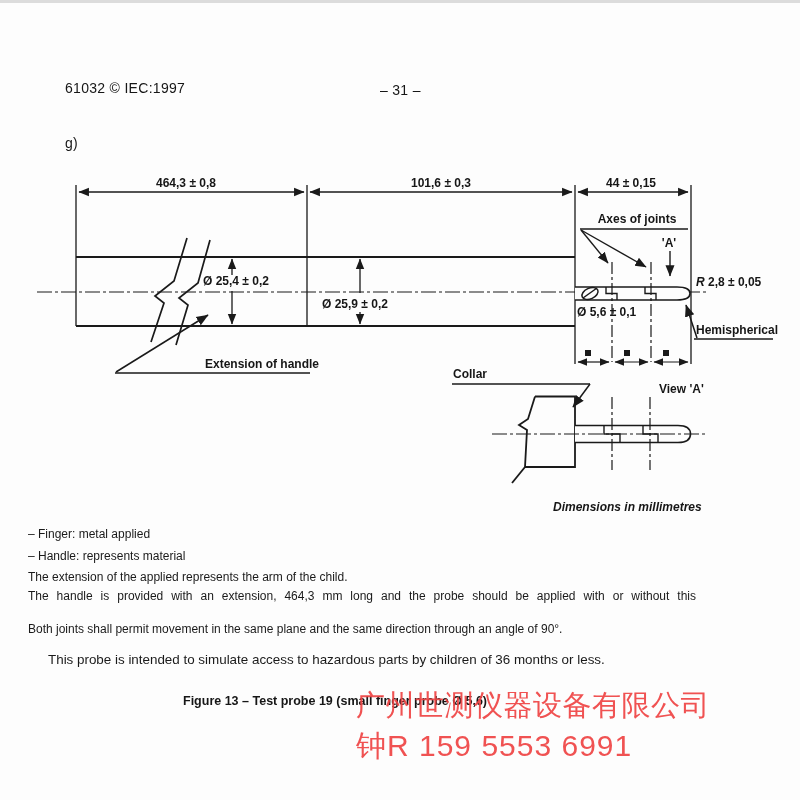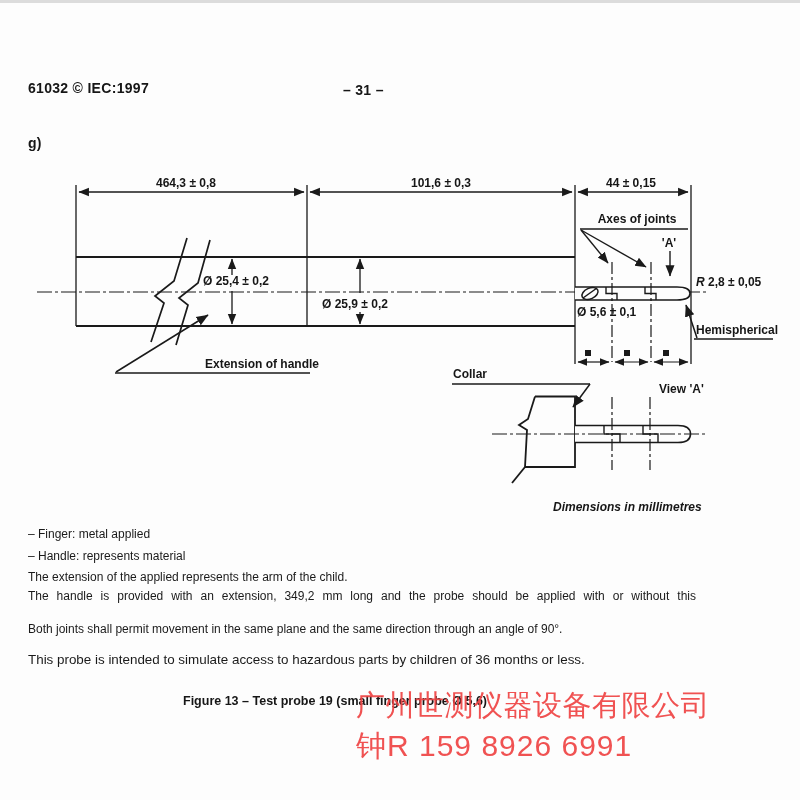--- a/index.html
+++ b/index.html
@@ -3,29 +3,29 @@
 <meta charset="utf-8">
 <style>
   html,body{margin:0;padding:0;}
   body{
     width:800px;height:800px;position:relative;overflow:hidden;
     background:#fdfdfd;
     font-family:"Liberation Sans","DejaVu Sans",sans-serif;
     color:#161616;
   }
   .scan-edge{position:absolute;left:0;top:0;width:800px;height:3px;background:#dcdcdc;}
-  .hdr{position:absolute;font-size:14px;font-weight:bold;letter-spacing:.3px;}
+  .hdr{position:absolute;font-size:14px;font-weight:normal;letter-spacing:.3px;margin-left:37px;}
   #docref{left:28px;top:80px;}
   #pagenum{left:343px;top:82px;}
   #glabel{left:28px;top:135px;}
   svg text{font-family:"Liberation Sans","DejaVu Sans",sans-serif;font-size:12px;font-weight:600;fill:#161616;}
   svg .ital{font-style:italic;}
   .note{position:absolute;left:28px;width:668px;font-size:12px;line-height:14.5px;color:#1a1a1a;}
   .jline{text-align:justify;text-align-last:justify;}
-  #note-final{font-size:13.4px;}
+  #note-final{font-size:13.4px;margin-left:20px;}
   #caption{position:absolute;left:183px;top:694px;font-size:12.5px;font-weight:bold;}
   .wm{position:absolute;color:#ef4444;opacity:.92;font-weight:500;white-space:nowrap;}
   #wm1{left:356px;top:686px;font-size:29px;letter-spacing:.5px;}
   #wm2{left:356px;top:726px;font-size:30px;letter-spacing:1px;}
 </style>
 </head>
 <body>
 
 <div class="scan-edge"></div>
 
@@ -153,21 +153,21 @@
   </g>
   <text x="659" y="393">View 'A'</text>
 
   <text x="553" y="511" style="font-style:italic;font-weight:bold;">Dimensions in millimetres</text>
 </svg>
 
 <div class="note" style="top:527px">–  Finger: metal applied</div>
 <div class="note" style="top:549px">–  Handle: represents material</div>
 <div class="note" style="top:570px">The extension of the applied represents the arm of the child.</div>
 <div class="note" style="top:589px">
-  <div class="jline">The handle is provided with an extension, 349,2 mm long and the probe should be applied with or without this</div>
+  <div class="jline">The handle is provided with an extension, 464,3 mm long and the probe should be applied with or without this</div>
 </div>
 <div class="note" style="top:622px">Both joints shall permit movement in the same plane and the same direction through an angle of 90°.</div>
 <div class="note" id="note-final" style="top:653px">This probe is intended to simulate access to hazardous parts by children of 36 months or less.</div>
 
 <div id="caption">Figure 13 – Test probe 19 (small finger probe Ø 5,6)</div>
 
 <div id="wm1" class="wm">广州世测仪器设备有限公司</div>
-<div id="wm2" class="wm">钟R 159 8926 6991</div>
+<div id="wm2" class="wm">钟R 159 5553 6991</div>
 
 </body></html>

